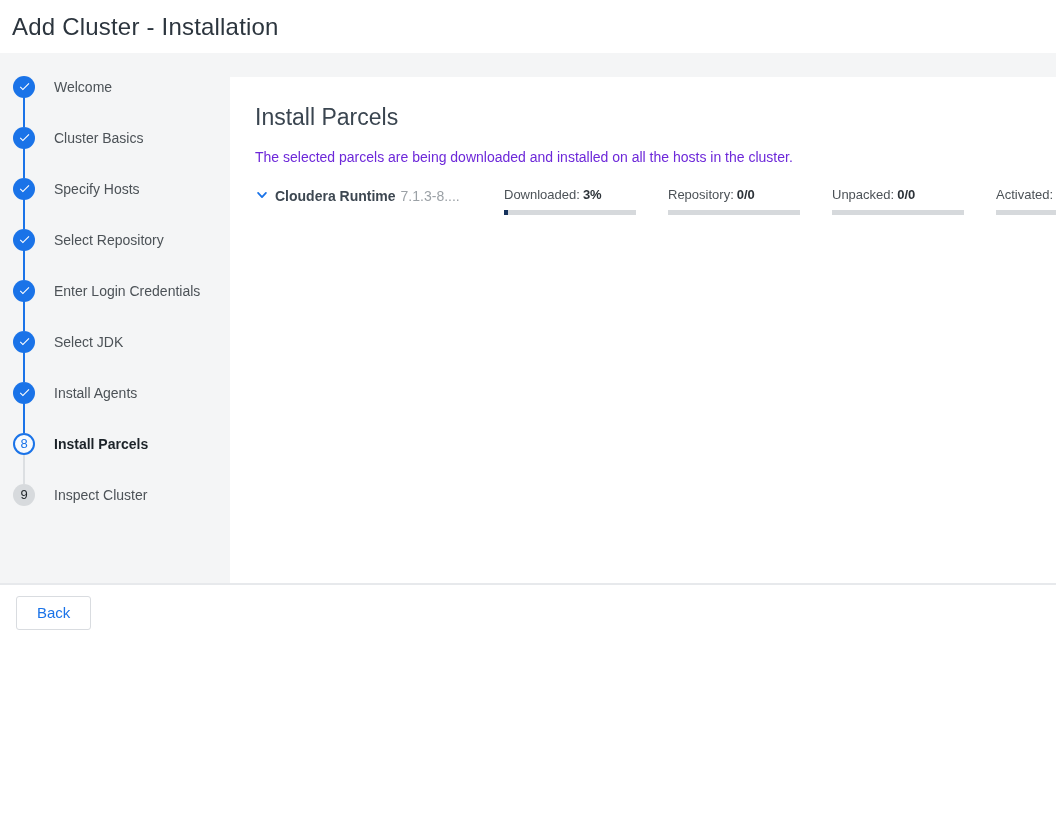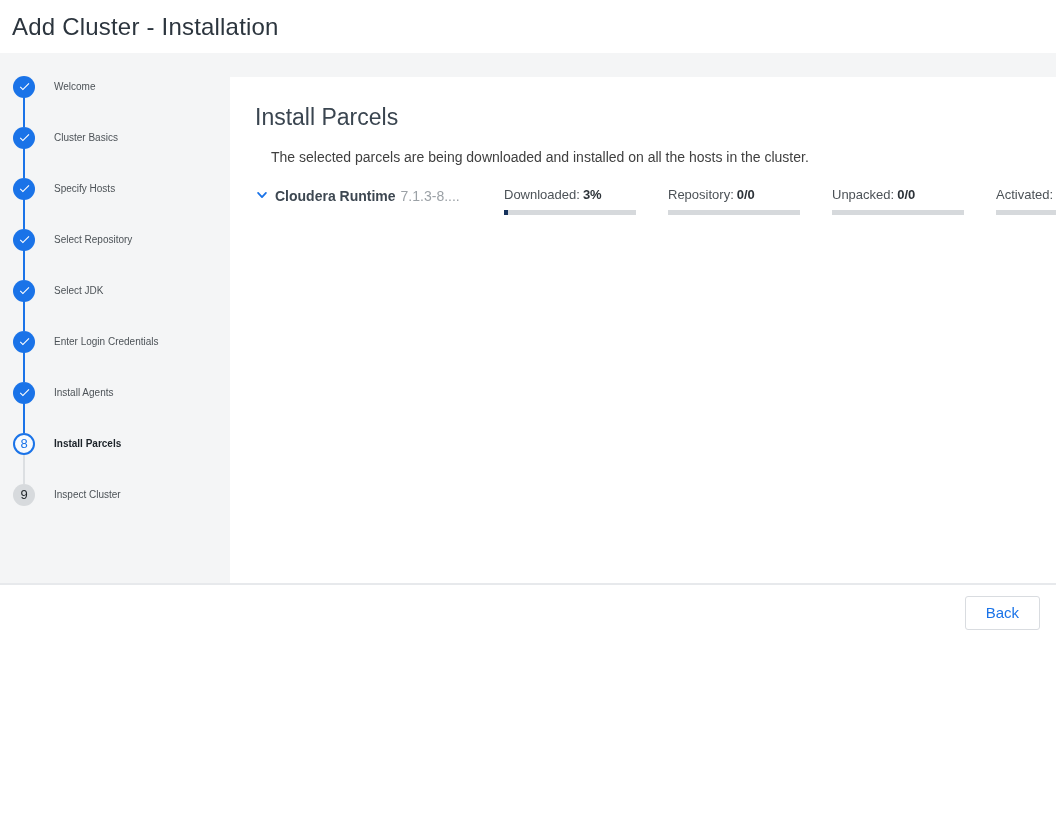--- a/index.html
+++ b/index.html
@@ -29,45 +29,45 @@
   .step.pending::before { background: #dcdfe2; }
   .circle {
     position: relative; z-index: 1; flex: none;
     width: 22px; height: 22px; border-radius: 50%;
     display: flex; align-items: center; justify-content: center;
   }
   .done .circle { background: #1a73e8; }
   .check-icon { width: 13px; height: 13px; fill: #fff; }
   .current .circle { background: #f7fafe; border: 2px solid #1a73e8; color: #1a73e8; font-size: 13px; }
   .pending .circle { background: #d7dadd; color: #23282d; font-size: 13px; }
-  .step-label { margin-left: 19px; font-size: 10px; color: #4c5257; white-space: nowrap; }
+  .step-label { margin-left: 19px; font-size: 14px; color: #4c5257; white-space: nowrap; }
   .current .step-label { font-weight: bold; color: #1c2329; }
 
   
   .main-panel { flex: 1; margin-top: 24px; background: #fff; padding: 27px 16px 0 25px; overflow: hidden; }
   .section-title { margin: 0; font-size: 23px; font-weight: 400; color: #3a4550; }
-  .section-desc { margin: 18px 16px 0; font-size: 14px; color: #404040; }
+  .section-desc { margin: 18px 0 0; font-size: 14px; color: #6d28d9; }
 
   
   .parcel-row { display: flex; align-items: flex-start; margin-top: 22px; }
   .parcel-name-cell { flex: none; width: 227px; display: flex; align-items: flex-start; padding-top: 1px; }
   .chevron-btn { flex: none; width: 14px; height: 14px; margin-right: 6px; cursor: pointer; }
   .chevron-btn svg { display: block; width: 14px; height: 14px; }
   .parcel-name { font-size: 14px; font-weight: bold; color: #3d4751; margin-right: 5px; white-space: nowrap; }
   .parcel-version { font-size: 14px; color: #9ba1a6; white-space: nowrap; }
   .stage { flex: none; width: 142px; margin-left: 22px; }
   .stage-label-line { font-size: 13px; color: #4c5257; white-space: nowrap; }
   .stage-value { font-weight: bold; color: #2c3238; margin-left: 3px; }
   .bar { width: 132px; height: 5px; background: #d6d9dc; margin-top: 8px; }
   .bar-fill { height: 100%; width: 0; background: #16325c; }
 
   
   .footer {
     flex: none; height: 57px; background: #fff; border-top: 2px solid #e7e9ec;
-    display: flex; align-items: center; justify-content: flex-end; gap: 4px; padding: 0 16px;
+    display: flex; align-items: center; gap: 4px; padding: 0 16px;
   }
   .btn {
     height: 34px; padding: 0 20px; font-size: 15px;
     font-family: "Liberation Sans", "DejaVu Sans", sans-serif;
     background: #fff; border: 1px solid #d9dce0; border-radius: 3px; cursor: pointer;
   }
   .btn-back { color: #1a73e8; }
   .btn-continue { color: #b7bcc1; cursor: default; }
 </style>
 </head>
@@ -118,30 +118,30 @@
         </span>
         <span class="step-label">Select Repository</span>
       </div>
 
       <div class="step done">
         <span class="circle">
           <svg class="check-icon" viewBox="0 0 24 24">
               <path d="M9 16.17 4.83 12l-1.42 1.41L9 19 21 7l-1.41-1.41z"></path>
             </svg>
         </span>
+        <span class="step-label">Enter Login Credentials</span>
+      </div>
+
+      <div class="step done">
+        <span class="circle">
+          <svg class="check-icon" viewBox="0 0 24 24">
+              <path d="M9 16.17 4.83 12l-1.42 1.41L9 19 21 7l-1.41-1.41z"></path>
+            </svg>
+        </span>
         <span class="step-label">Select JDK</span>
-      </div>
-
-      <div class="step done">
-        <span class="circle">
-          <svg class="check-icon" viewBox="0 0 24 24">
-              <path d="M9 16.17 4.83 12l-1.42 1.41L9 19 21 7l-1.41-1.41z"></path>
-            </svg>
-        </span>
-        <span class="step-label">Enter Login Credentials</span>
       </div>
 
       <div class="step done">
         <span class="circle">
           <svg class="check-icon" viewBox="0 0 24 24">
               <path d="M9 16.17 4.83 12l-1.42 1.41L9 19 21 7l-1.41-1.41z"></path>
             </svg>
         </span>
         <span class="step-label">Install Agents</span>
       </div>

